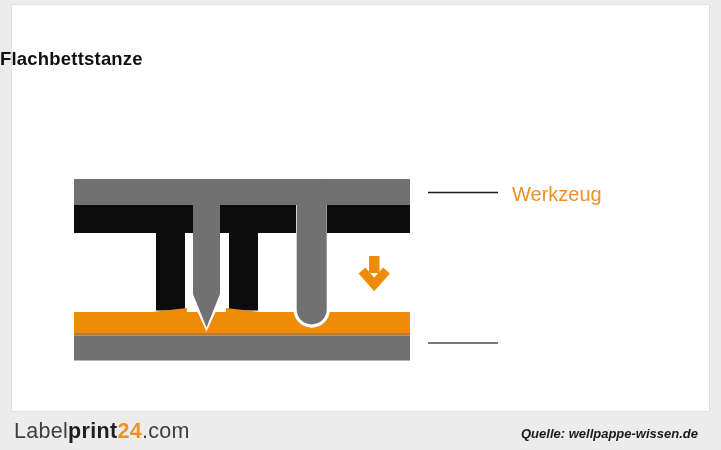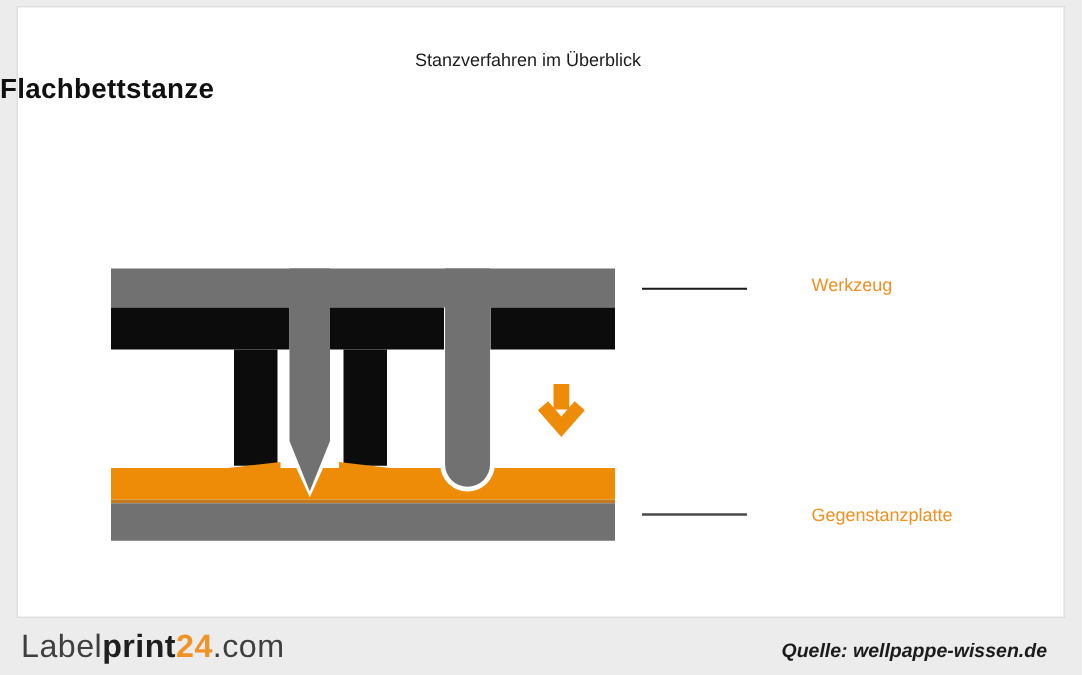--- a/index.html
+++ b/index.html
@@ -23,21 +23,21 @@
   .diagram-svg{position:absolute;left:0;top:0;width:721px;height:450px;z-index:2;}
   .f-plate{fill:var(--plate_gray,#717171);}
   .f-black{fill:var(--black,#0c0c0c);}
   .f-orange{fill:var(--orange,#ef8c07);}
   .f-orange-dark{fill:var(--orange_dark_edge,#c47a1e);}
   .f-white{fill:#ffffff;}
   .s-arrow{stroke:var(--orange,#ef8c07);stroke-width:9;fill:none;stroke-linejoin:miter;stroke-linecap:butt;}
   .ptr-top{stroke:var(--pointer_line_top,#1a1a1a);stroke-width:1.4;}
   .ptr-bottom{stroke:var(--pointer_line_bottom,#4a4a4a);stroke-width:1.6;}
   .diagram-label{
-    position:absolute;font-size:12px;color:var(--label_orange,#ef9123);z-index:3;white-space:nowrap;margin-left:29px;
+    position:absolute;font-size:20px;color:var(--label_orange,#ef9123);z-index:3;white-space:nowrap;
   }
   .label-tool{left:512px;top:183px;}
   .label-counter{left:512px;top:336px;}
   .logo{
     position:absolute;left:14px;top:419px;font-size:21.5px;letter-spacing:0.3px;
     color:#3f3f3f;z-index:3;white-space:nowrap;
   }
   .logo .lg-bold{font-weight:bold;color:#1f1f1f;}
   .logo .lg-num{font-weight:bold;color:var(--logo_orange,#f19226);}
   .source{
@@ -45,21 +45,20 @@
     color:#1b1b1b;z-index:3;white-space:nowrap;text-align:right;
   }
 </style>
 </head>
 <body>
 
 <div class="canvas">
 
   <div class="panel"></div>
 
-  <div class="subtitle">Stanzverfahren im Überblick</div>
   <div class="title">Flachbettstanze</div>
 
   <svg class="diagram-svg" viewBox="0 0 721 450" aria-hidden="true">
 
     <rect x="74" y="179" width="336" height="26" class="f-plate"></rect>
 
     <rect x="74" y="205" width="119" height="28" class="f-black"></rect>
     <rect x="220" y="205" width="76" height="28" class="f-black"></rect>
     <rect x="327" y="205" width="83" height="28" class="f-black"></rect>
 
@@ -82,19 +81,18 @@
     <g>
       <rect x="369" y="256" width="10.5" height="17" class="f-orange"></rect>
       <polyline points="362,270.5 374.2,284.5 386.5,270.5" class="s-arrow"></polyline>
     </g>
 
     <line x1="428" y1="192.5" x2="498" y2="192.5" class="ptr-top"></line>
     <line x1="428" y1="343" x2="498" y2="343" class="ptr-bottom"></line>
   </svg>
 
   <div class="diagram-label label-tool">Werkzeug</div>
-  <div class="diagram-label label-counter">Gegenstanzplatte</div>
 
   <div class="logo"><span>Label</span><span class="lg-bold">print</span><span class="lg-num">24</span><span>.com</span></div>
 
   <div class="source">Quelle: wellpappe-wissen.de</div>
 
 </div>
 
 </body></html>

